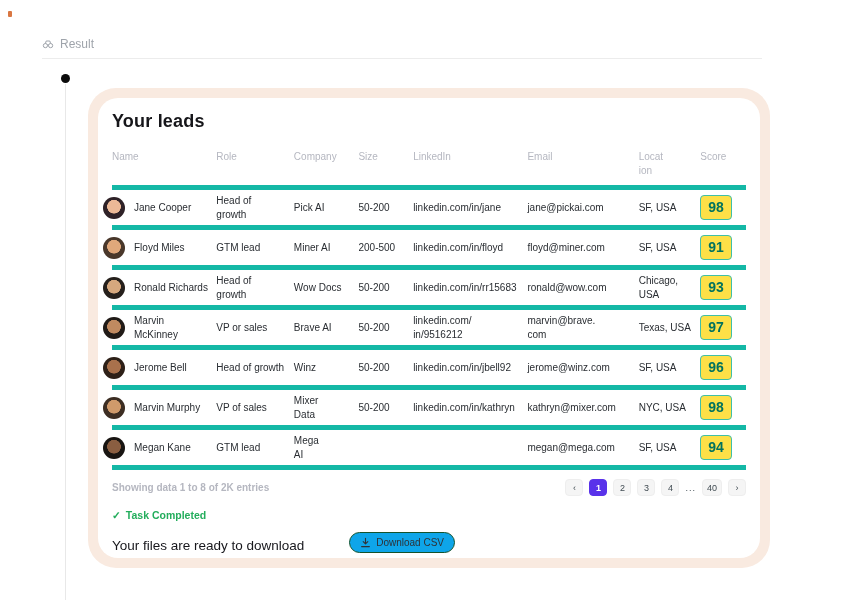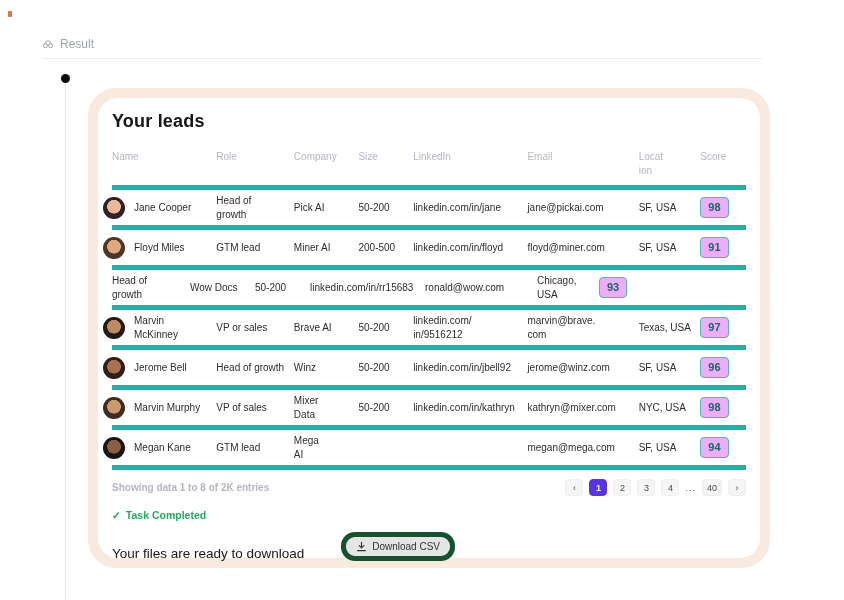--- a/index.html
+++ b/index.html
@@ -30,39 +30,39 @@
   
   .tbl { margin-top:12px; }
   .tr { display:flex; align-items:center; min-height:40px; border-bottom:5px solid #14b8a6; font-size:10px; }
   .tr.head { align-items:flex-start; min-height:0; padding:6px 0 8px 0; color:#B5B7C0; }
   .cell { white-space:pre-line; padding-right:8px; line-height:1.35; }
   .c-name{width:105px;} .c-role{width:78px;} .c-company{width:65px;} .c-size{width:55px;}
   .c-linkedin{width:115px;} .c-email{width:112px;} .c-location{width:62px;} .c-score{width:46px; padding-right:0;}
   .name-wrap { display:flex; align-items:center; gap:9px; }
   .avatar { width:22px; height:22px; min-width:22px; border-radius:50%; margin-left:-9px;
             box-shadow: inset 0 0 0 1px rgba(0,0,0,.06); }
-  .badge { display:inline-block; padding:2px 7px; border-radius:4px; background:#f0abfc;
-           border:1px solid #41BFA7; color:#00725F; font-size:11px; font-weight:700; }
+  .badge { display:inline-block; padding:2px 7px; border-radius:4px; background:#fde047;
+           border:1px solid #41BFA7; color:#00725F; font-size:14px; font-weight:700; }
 
   
   .pag-row { display:flex; justify-content:space-between; align-items:center; margin-top:9px; }
   .pag-summary { font-size:10px; color:#B5B7C0;font-weight:bold; }
   .pager { display:flex; align-items:center; gap:6px; }
   .pbtn { min-width:18px; height:17px; padding:0 4px; display:inline-flex; align-items:center; justify-content:center;
           background:#F5F5F5; border:1px solid #EEEEEE; border-radius:4px; font-size:9px; color:#404B52; cursor:pointer; }
   .pbtn.active { background:#5932EA; border-color:#5932EA; color:#fff; font-weight:700; }
   .pellipsis { font-size:9px; color:#404B52; letter-spacing:1px; }
 
   
   .status-row { display:flex; align-items:center; gap:5px; margin-top:13px;
                 color:#23AD5C; font-weight:700; font-size:10.5px; }
   .ready-row { display:flex; align-items:flex-end; margin-top:11px; }
   .ready-text { font-size:13.5px; color:#17171C; }
   .dl-btn { margin-left:auto; margin-right:291px; display:inline-flex; align-items:center; gap:5px;
-            background:#e5e5e5; border:5px solid #14532d; border-radius:14px; padding:4px 10px;
+            background:#0ea5e9; border:1px solid #14532d; border-radius:14px; padding:4px 10px;
             font-size:10px; color:#2F3237; cursor:pointer; }
   .dl-btn svg { display:block; }
 </style>
 </head>
 <body>
 
 <div id="stage">
 
   <div class="corner-mark"></div>
 
@@ -119,20 +119,23 @@
           <div class="cell c-role">GTM lead</div>
           <div class="cell c-company">Miner AI</div>
           <div class="cell c-size">200-500</div>
           <div class="cell c-linkedin">linkedin.com/in/floyd</div>
           <div class="cell c-email">floyd@miner.com</div>
           <div class="cell c-location">SF, USA</div>
           <div class="cell c-score"><span class="badge">91</span></div>
         </div>
 
         <div class="tr">
+          <div class="cell c-name"><span class="name-wrap">
+            <span class="avatar" style="background:radial-gradient(circle at 50% 44%, #d6a87e 0 40%, #26201c 43%)"></span>
+            <span>Ronald Richards</span></span></div>
           <div class="cell c-role">Head of
 growth</div>
           <div class="cell c-company">Wow Docs</div>
           <div class="cell c-size">50-200</div>
           <div class="cell c-linkedin">linkedin.com/in/rr15683</div>
           <div class="cell c-email">ronald@wow.com</div>
           <div class="cell c-location">Chicago,
 USA</div>
           <div class="cell c-score"><span class="badge">93</span></div>
         </div>

